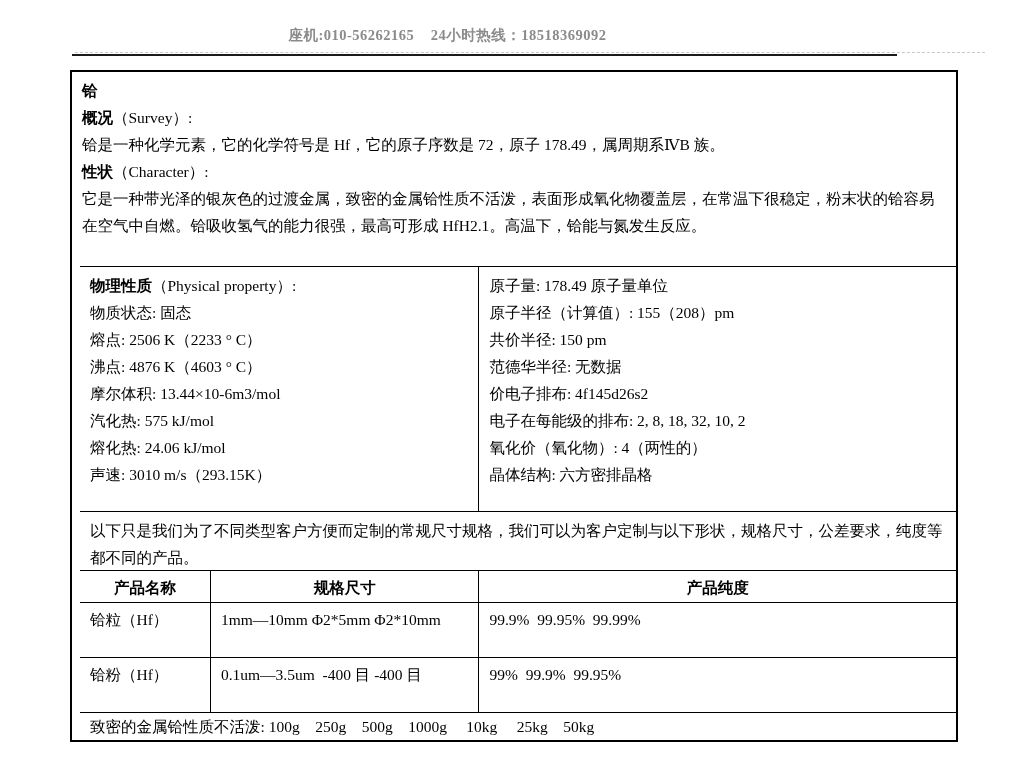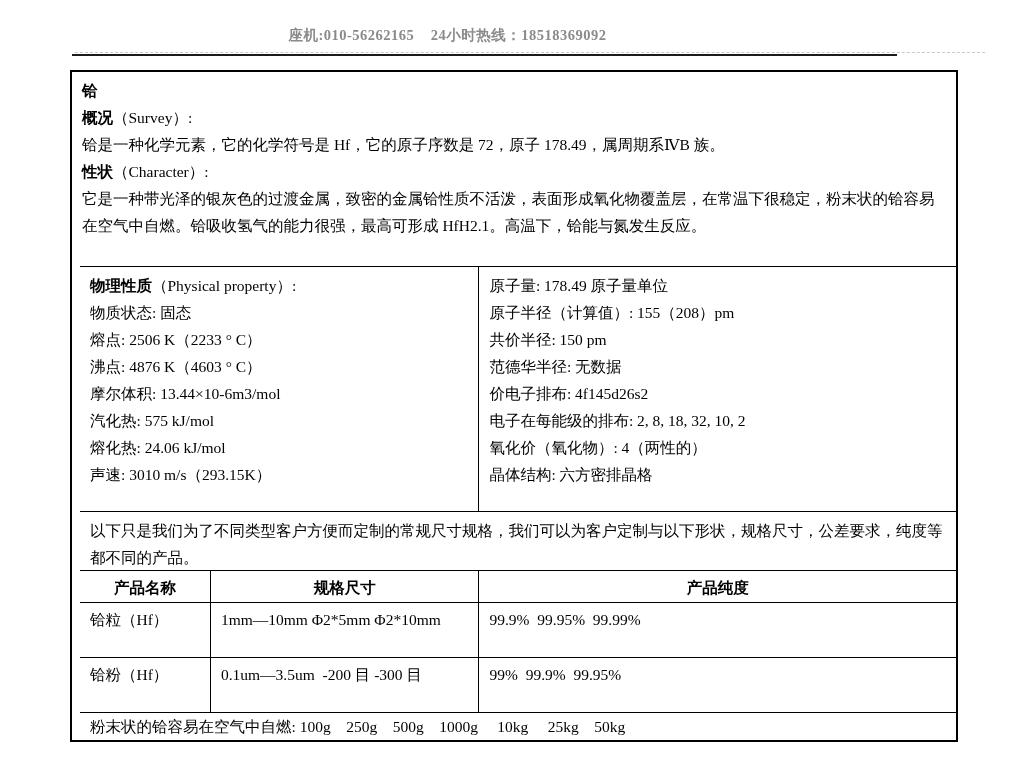--- a/index.html
+++ b/index.html
@@ -94,19 +94,19 @@
   </div>
 
   <div class="sec prod-row bt">
     <div class="pc c1">铪粒（Hf）</div>
     <div class="pc c2">1mm—10mm Φ2*5mm Φ2*10mm</div>
     <div class="pc c3">99.9%  99.95%  99.99%</div>
   </div>
 
   <div class="sec prod-row bt">
     <div class="pc c1">铪粉（Hf）</div>
-    <div class="pc c2">0.1um—3.5um  -200 目 -300 目</div>
+    <div class="pc c2">0.1um—3.5um  -400 目 -400 目</div>
     <div class="pc c3">99%  99.9%  99.95%</div>
   </div>
 
-  <div class="sec sec-pack bt">粉末状的铪容易在空气中自燃: 100g    250g    500g    1000g     10kg     25kg    50kg</div>
+  <div class="sec sec-pack bt">致密的金属铪性质不活泼: 100g    250g    500g    1000g     10kg     25kg    50kg</div>
 
 </div>
 
 </body></html>

